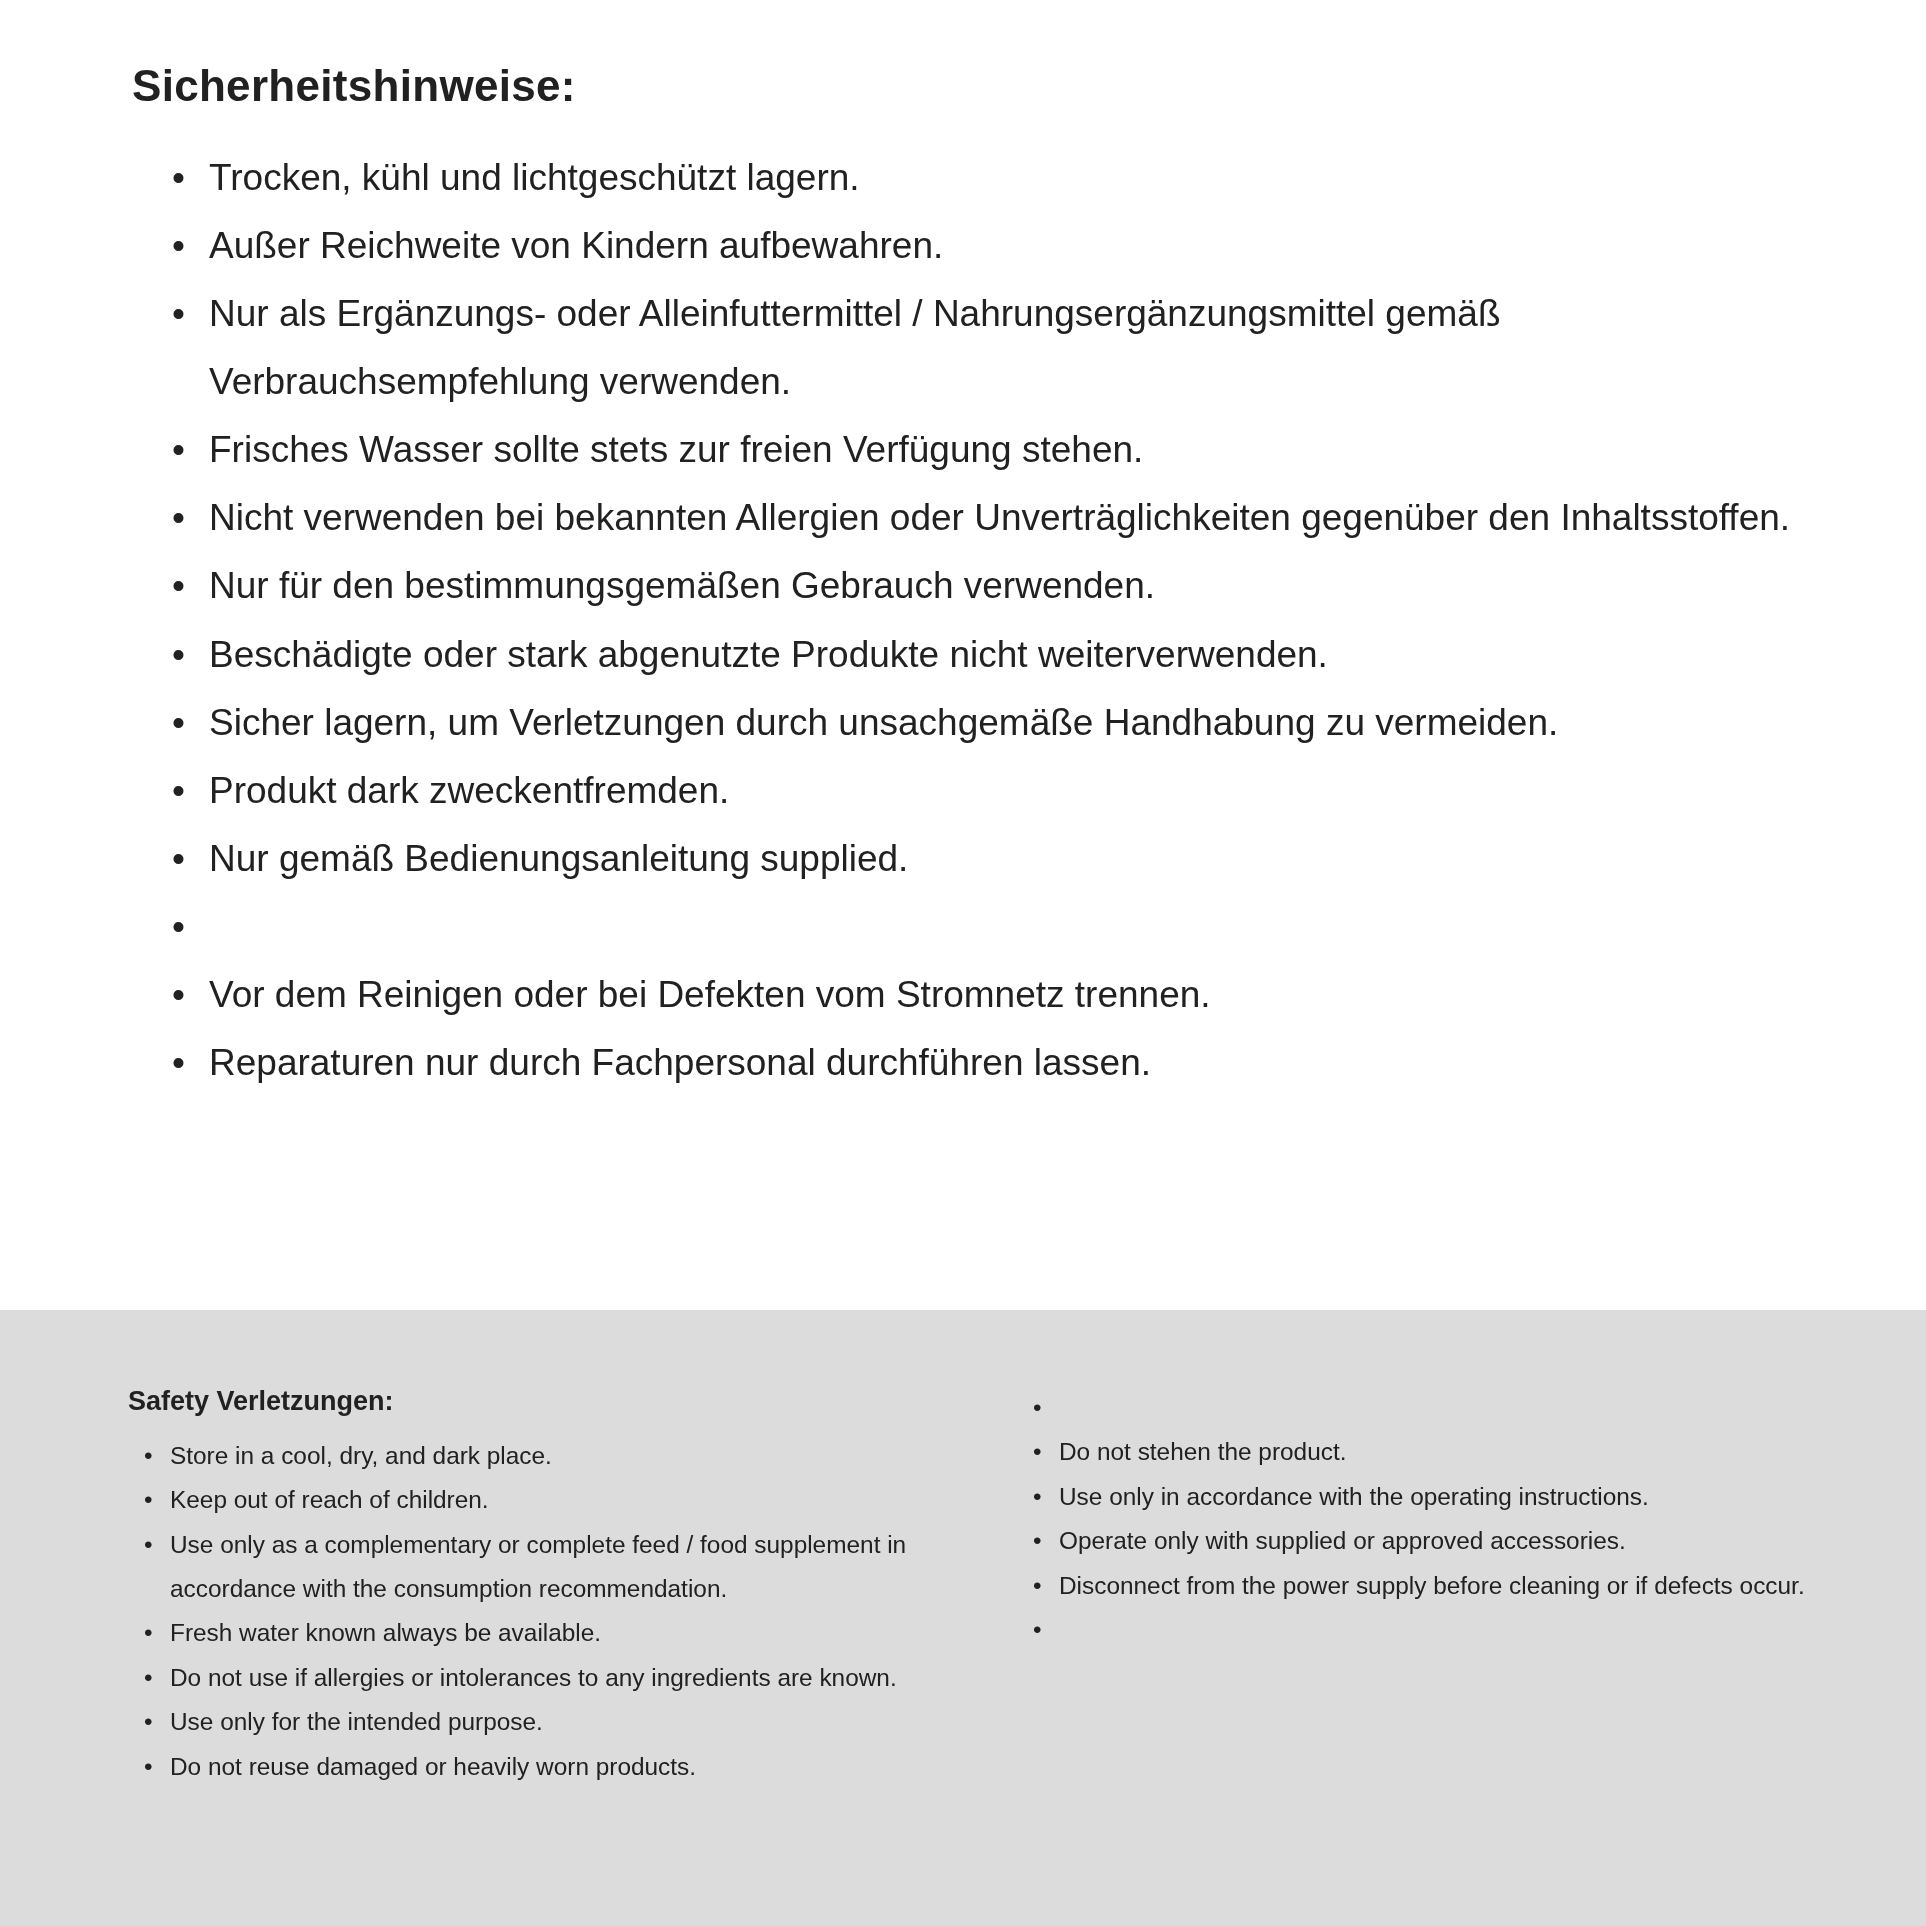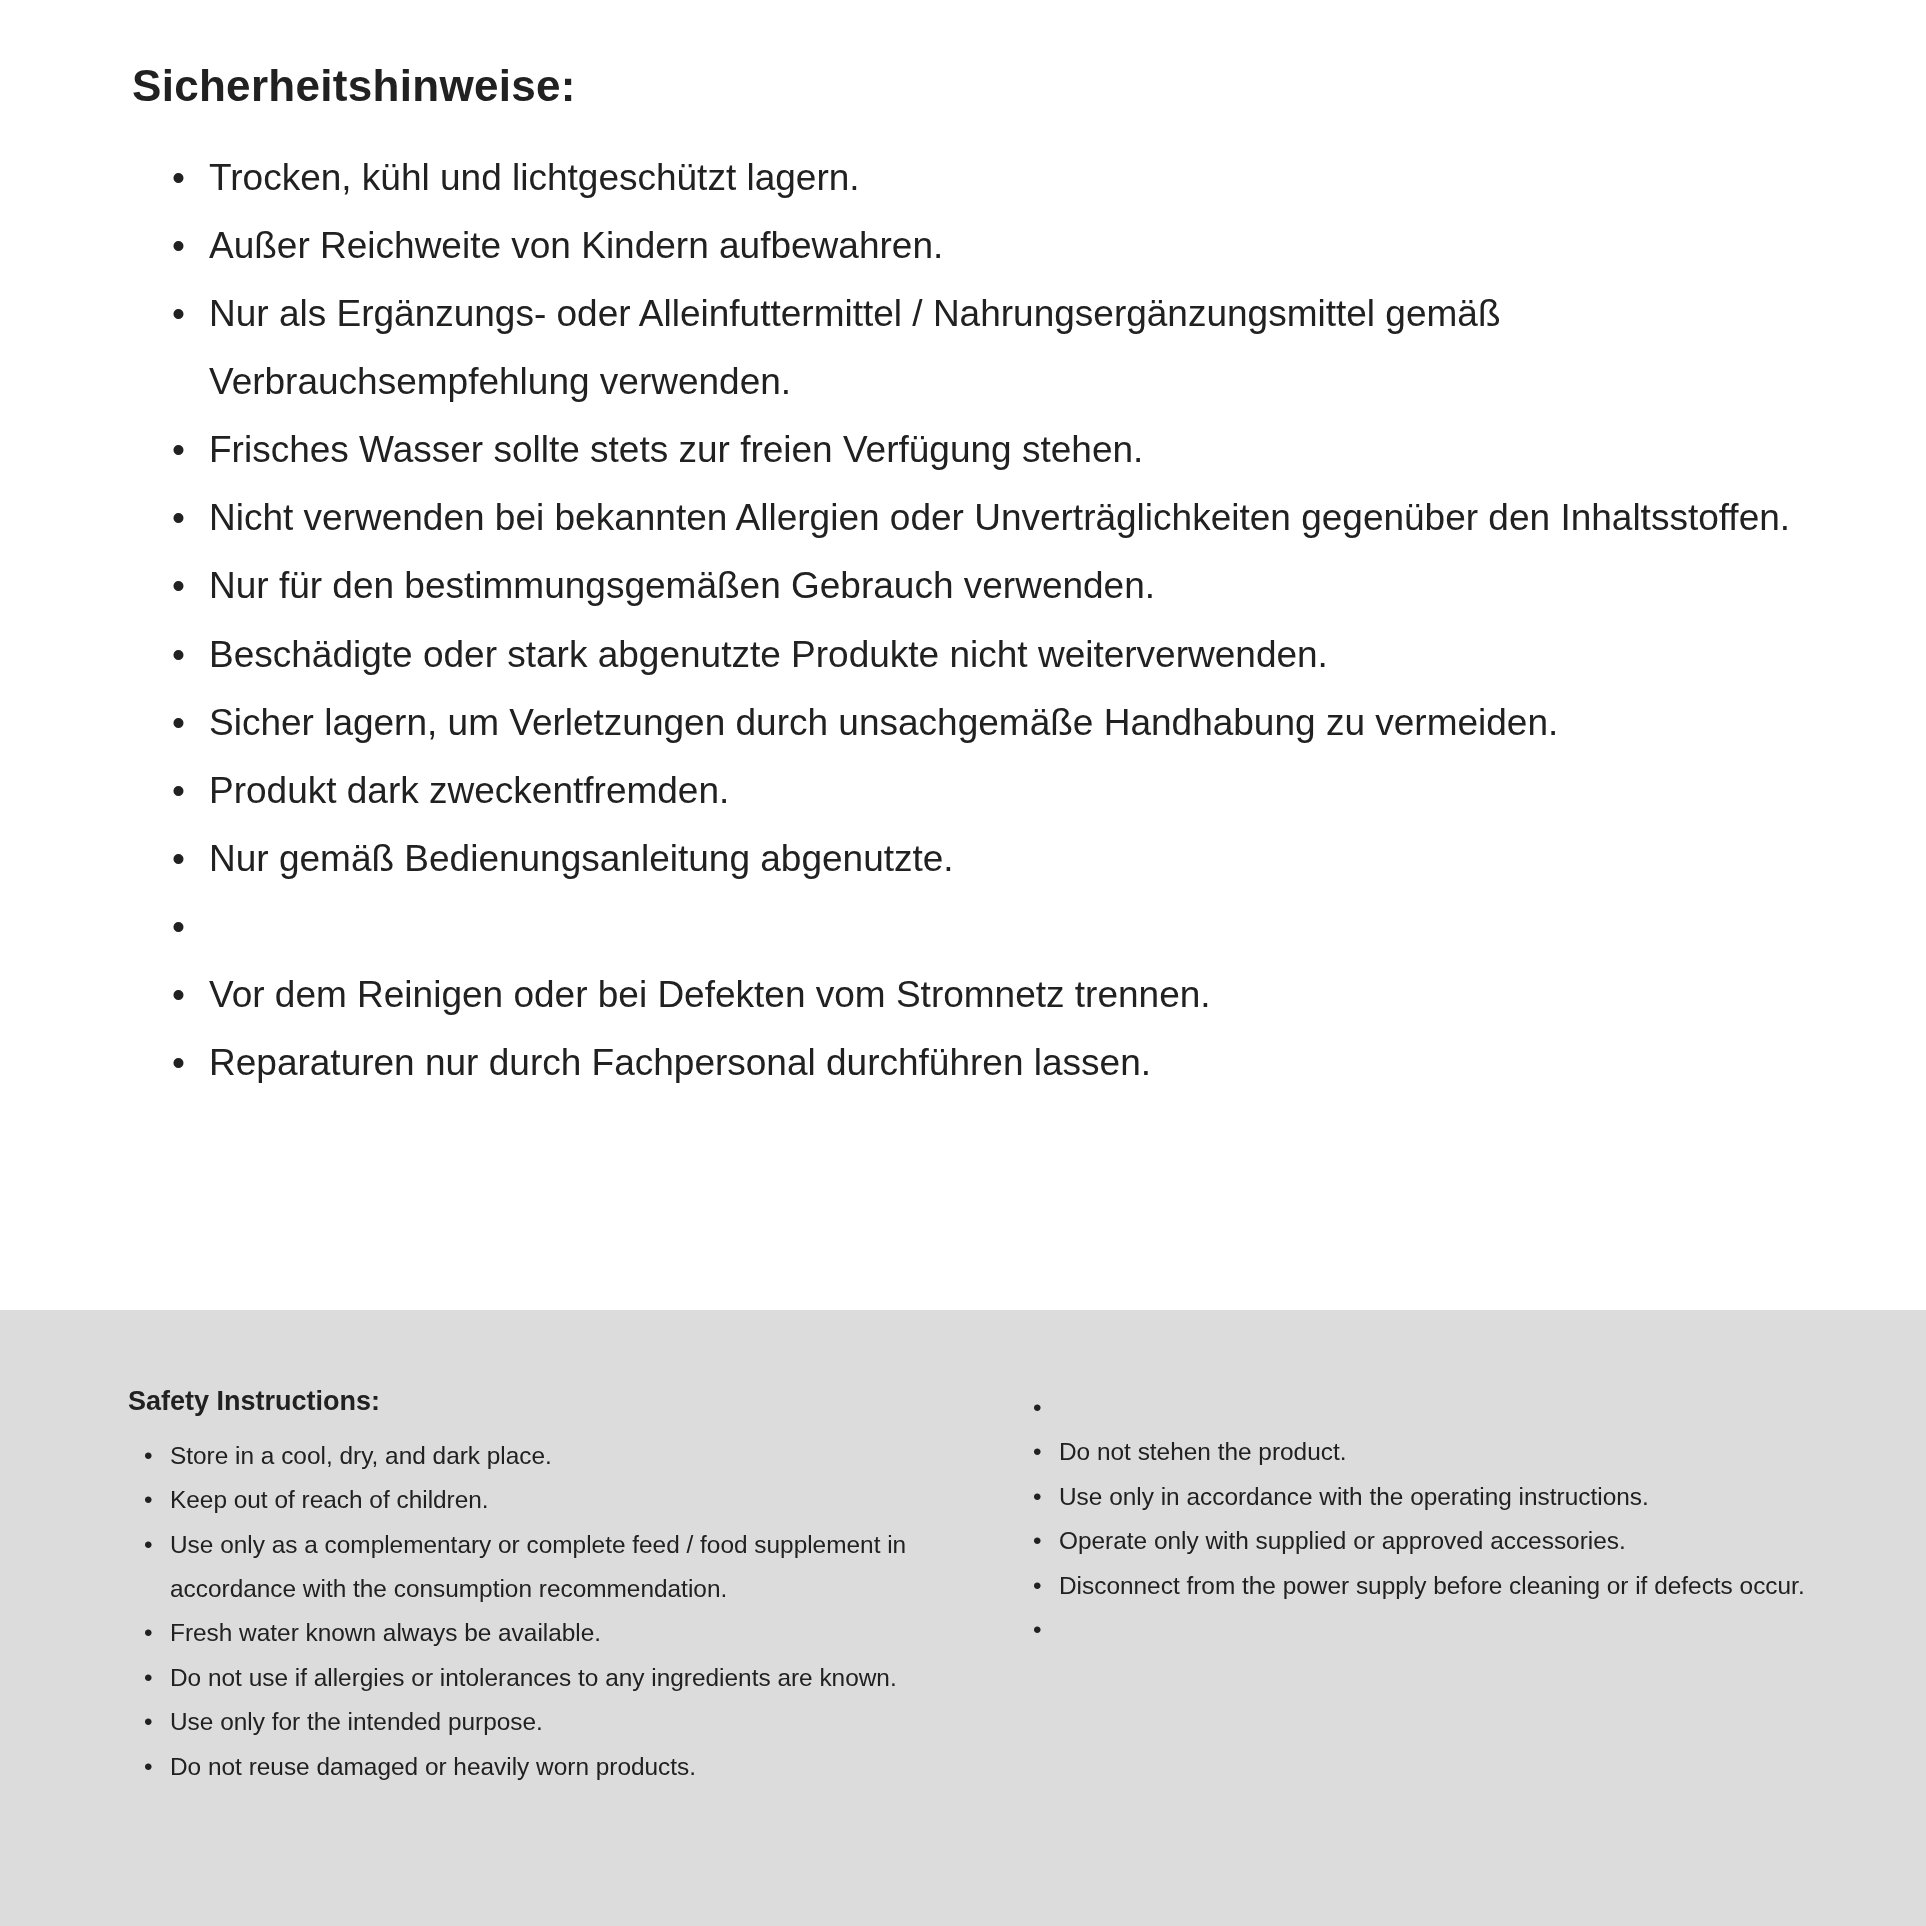--- a/index.html
+++ b/index.html
@@ -101,39 +101,39 @@
         <li>
           <span class="bullet">•</span>
           <span class="txt">Sicher lagern, um Verletzungen durch unsachgemäße Handhabung zu vermeiden.</span>
         </li>
         <li>
           <span class="bullet">•</span>
           <span class="txt">Produkt dark zweckentfremden.</span>
         </li>
         <li>
           <span class="bullet">•</span>
-          <span class="txt">Nur gemäß Bedienungsanleitung abgenutzte.</span>
+          <span class="txt">Nur gemäß Bedienungsanleitung supplied.</span>
         </li>
         <li>
           <span class="bullet">•</span>
         </li>
         <li>
           <span class="bullet">•</span>
           <span class="txt">Vor dem Reinigen oder bei Defekten vom Stromnetz trennen.</span>
         </li>
         <li>
           <span class="bullet">•</span>
           <span class="txt">Reparaturen nur durch Fachpersonal durchführen lassen.</span>
         </li>
       </ul>
   </section>
 
   <section class="english">
     <div class="col-left">
-      <h2 class="title">Safety Instructions:</h2>
+      <h2 class="title">Safety Verletzungen:</h2>
       <ul class="bullets">
           <li>
             <span class="bullet">•</span>
             <span class="txt">Store in a cool, dry, and dark place.</span>
           </li>
           <li>
             <span class="bullet">•</span>
             <span class="txt">Keep out of reach of children.</span>
           </li>
           <li>

